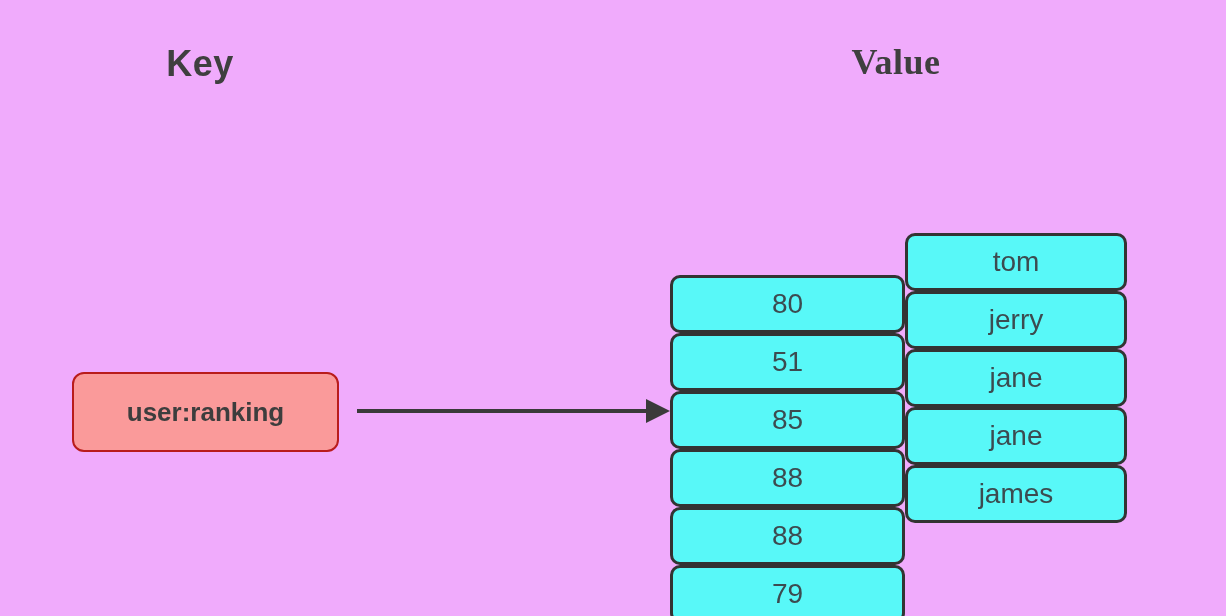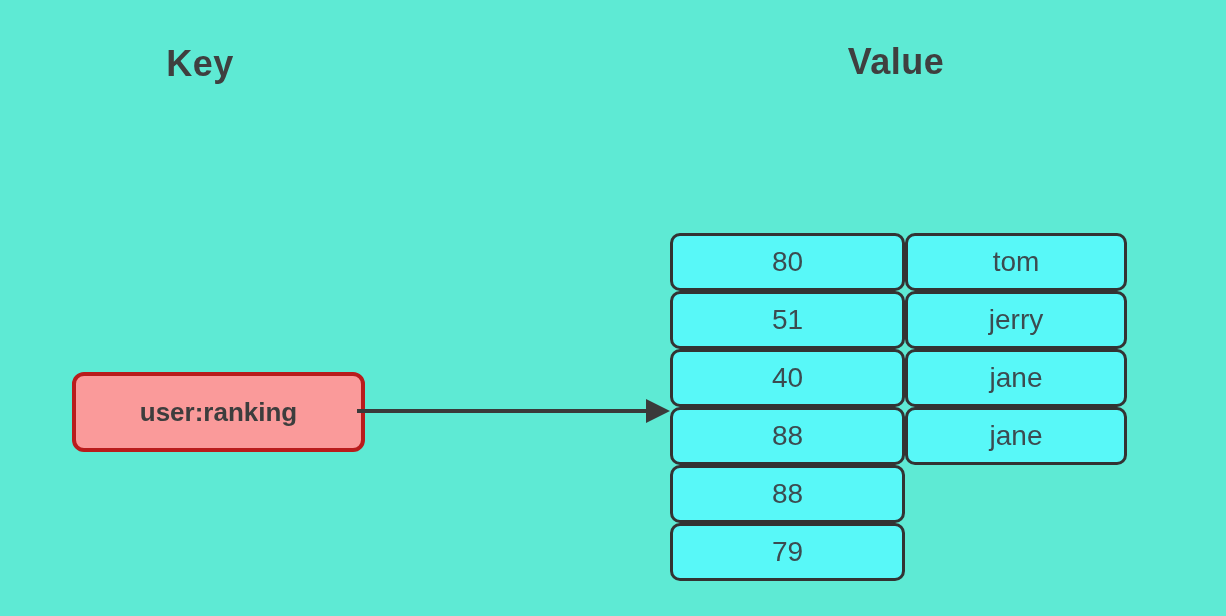--- a/index.html
+++ b/index.html
@@ -5,44 +5,44 @@
   html, body {
     margin: 0;
     padding: 0;
     background: #ffffff;
     font-family: "Liberation Sans", sans-serif;
   }
   .canvas {
     position: relative;
     width: 1226px;
     height: 616px;
-    background: #5eead4;
+    background: #f0abfc;
     overflow: hidden;
   }
   .col-header {
     position: absolute;
     transform: translate(-50%, -50%);
     font-size: 36px;
     font-weight: 700;
     color: #3f3f3f;
     letter-spacing: 0.5px;
     white-space: nowrap;
   }
   .header-key   { left: 200px; top: 64px; }
-  .header-value { left: 896px; top: 62px; }
+  .header-value { left: 896px; top: 62px; font-family: Liberation Serif, serif; }
 
   .key-box {
     position: absolute;
     left: 72px;
     top: 372px;
-    width: 293px;
+    width: 267px;
     height: 80px;
     box-sizing: border-box;
     background: #fa9a9a;
-    border: 4px solid #b91c1c;
+    border: 2px solid #b91c1c;
     border-radius: 12px;
     display: flex;
     align-items: center;
     justify-content: center;
     font-size: 26px;
     font-weight: 700;
     color: #3d3d3d;
   }
 
   .arrow-line {
@@ -81,21 +81,21 @@
     height: 58px;
     background: #58f8f8;
     border: 3px solid #333333;
     border-radius: 10px;
     display: flex;
     align-items: center;
     justify-content: center;
     font-size: 28px;
     color: #3c4b50;
   }
-  .cell.score  { width: 235px; }
+  .cell.score  { width: 235px; margin-top: 42px; }
   .cell.member { width: 222px; }
 </style>
 </head>
 <body>
 
 <div class="canvas">
 
   <div class="col-header header-key">Key</div>
 
   <div class="col-header header-value">Value</div>
@@ -113,31 +113,32 @@
       <div class="cell score">80</div>
       <div class="cell member">tom</div>
     </div>
 
     <div class="vt-row">
       <div class="cell score">51</div>
       <div class="cell member">jerry</div>
     </div>
 
     <div class="vt-row">
-      <div class="cell score">40</div>
+      <div class="cell score">85</div>
       <div class="cell member">jane</div>
     </div>
 
     <div class="vt-row">
       <div class="cell score">88</div>
       <div class="cell member">jane</div>
     </div>
 
     <div class="vt-row">
       <div class="cell score">88</div>
+      <div class="cell member">james</div>
     </div>
 
     <div class="vt-row">
       <div class="cell score">79</div>
     </div>
 
   </div>
 </div>
 
 </body></html>

